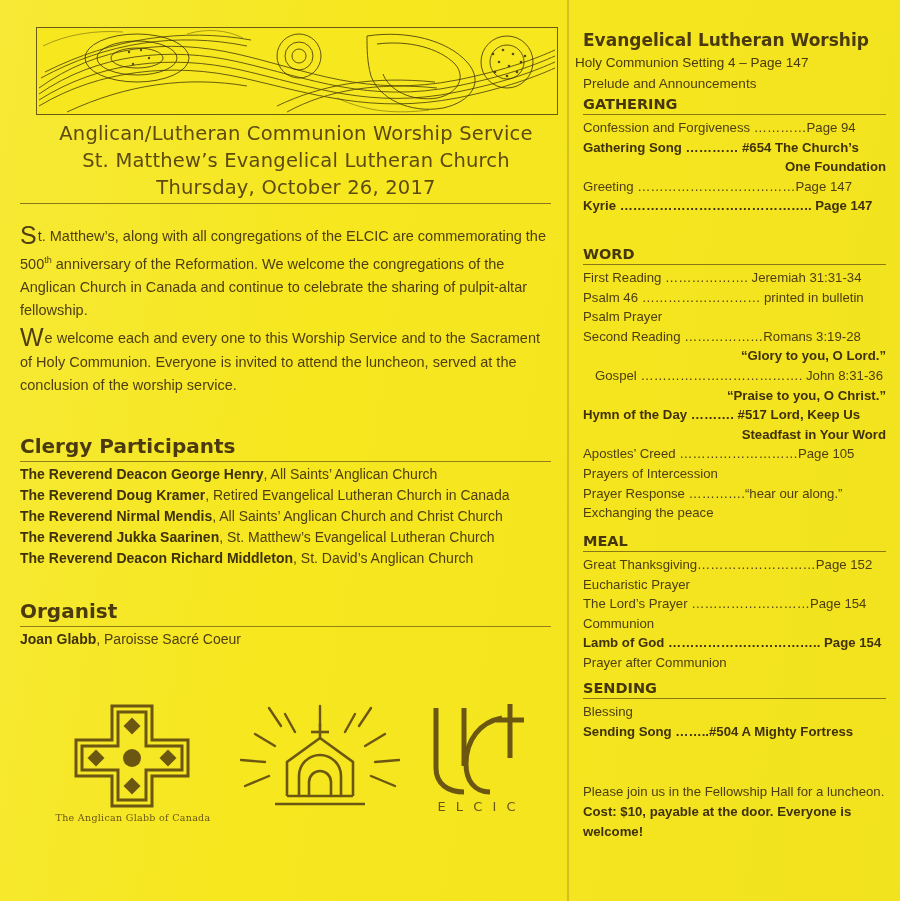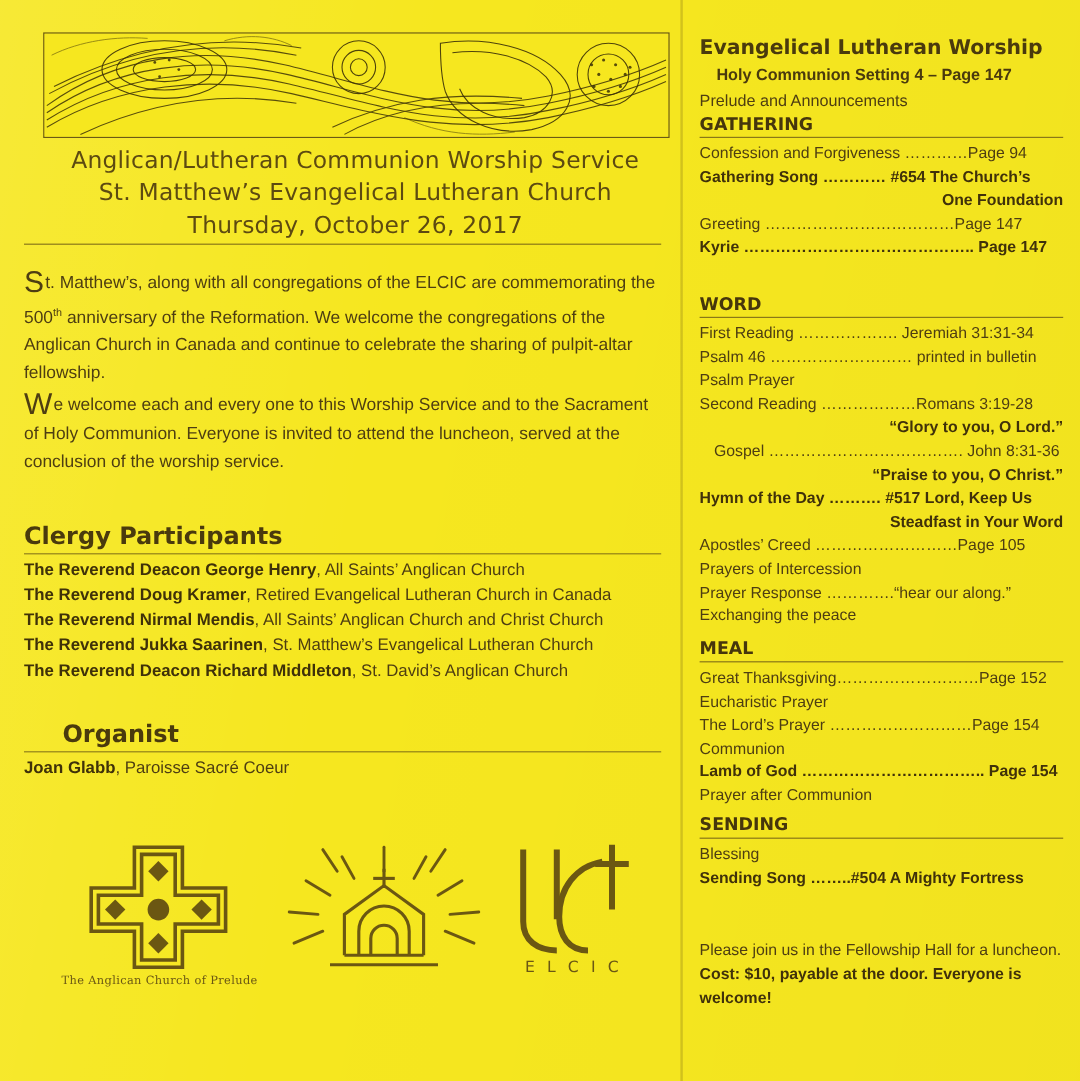--- a/index.html
+++ b/index.html
@@ -132,21 +132,21 @@
     top: 464px;
     width: 536px;
   }
   .clergy-row {
     font-size: 14px;
     line-height: 21px;
     color: #4e3e12;
   }
   .clergy-row b { color: #3f3109; }
 
-  .organist-head { top: 599px; margin-left: 32px; }
+  .organist-head { top: 599px; }
   .organist-rule { top: 626px; }
   .organist-row {
     position: absolute;
     left: 20px;
     top: 629px;
     font-size: 14px;
     line-height: 21px;
     color: #4e3e12;
   }
   .organist-row b { color: #3f3109; }
@@ -186,23 +186,23 @@
     position: absolute;
     left: 14px;
     top: 30px;
     font-family: "DejaVu Sans", sans-serif;
     font-weight: bold;
     font-size: 17px;
     color: #4a3a0d;
   }
   .r-sub1 {
     position: absolute;
-    left: 28px;
+    left: 6px;
     top: 55px;
-    font-weight: bold;
+    font-weight: normal;
     font-size: 13.5px;
     color: #4a3a0d;
   }
   .r-sub2 {
     position: absolute;
     left: 14px;
     top: 76px;
     font-size: 13.5px;
     color: #4e3e12;
   }
@@ -358,21 +358,21 @@
           <path d="M76,12 L104,12 L104,46 L140,46 L140,70 L104,70 L104,100 L76,100 L76,70 L40,70 L40,46 L76,46 Z"></path>
         </g>
         <g fill="#6b5712">
           <rect x="84" y="20" width="12" height="12" transform="rotate(45 90 26)"></rect>
           <rect x="84" y="80" width="12" height="12" transform="rotate(45 90 86)"></rect>
           <rect x="48" y="52" width="12" height="12" transform="rotate(45 54 58)"></rect>
           <rect x="120" y="52" width="12" height="12" transform="rotate(45 126 58)"></rect>
           <circle cx="90" cy="58" r="9"></circle>
         </g>
       </svg>
-      <div class="logo-caption">The Anglican Church of Prelude</div>
+      <div class="logo-caption">The Anglican Glabb of Canada</div>
 
       <svg width="190" height="110" viewBox="0 0 190 110" style="position:absolute;left:205px;top:0;">
         <g stroke="#6b5712" stroke-width="2.4" fill="none" stroke-linecap="round">
           <path d="M95,6 L95,26"></path>
           <path d="M60,14 L70,32"></path>
             <path d="M130,14 L120,32"></path>
           <path d="M30,34 L50,46"></path>
             <path d="M160,34 L140,46"></path>
           <path d="M16,60 L40,62"></path>
             <path d="M174,60 L150,62"></path>

